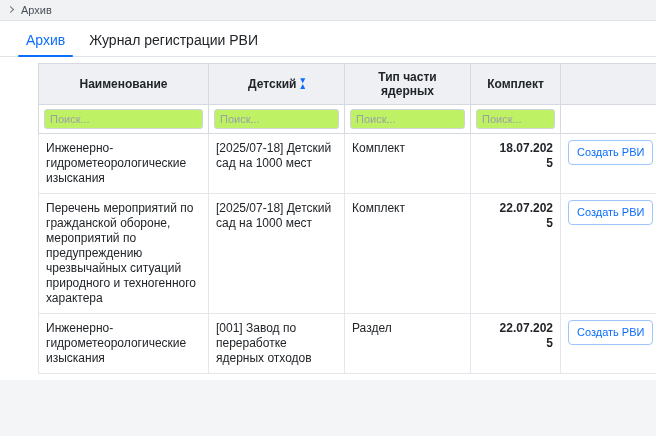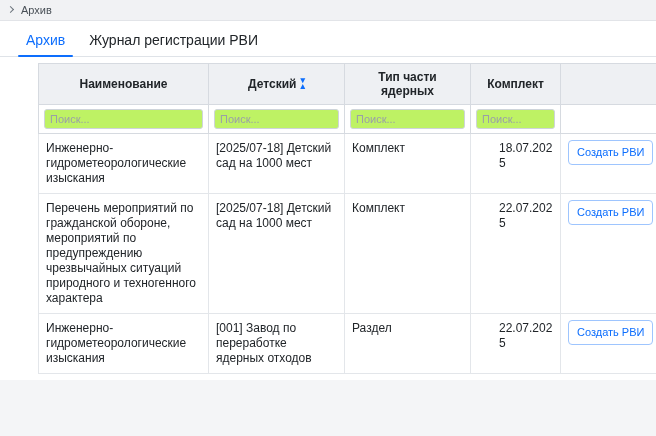--- a/index.html
+++ b/index.html
@@ -190,22 +190,23 @@
     padding: 7px 7px;
     font-size: 12px;
     vertical-align: top;
     line-height: 15px;
     background: #ffffff;
     word-wrap: break-word;
     overflow-wrap: break-word;
     box-sizing: border-box;
   }
   tbody.body-rows td.cell-date {
-    text-align: left;
+    text-align: right;
     padding-left: 28px;
+    font-weight: bold;
   }
   tbody.body-rows td.cell-action {
     text-align: left;
     vertical-align: top;
     padding-top: 6px;
   }
   .btn-create {
     display: inline-block;
     border: 1px solid #9ec5fe;
     color: #0d6efd;

